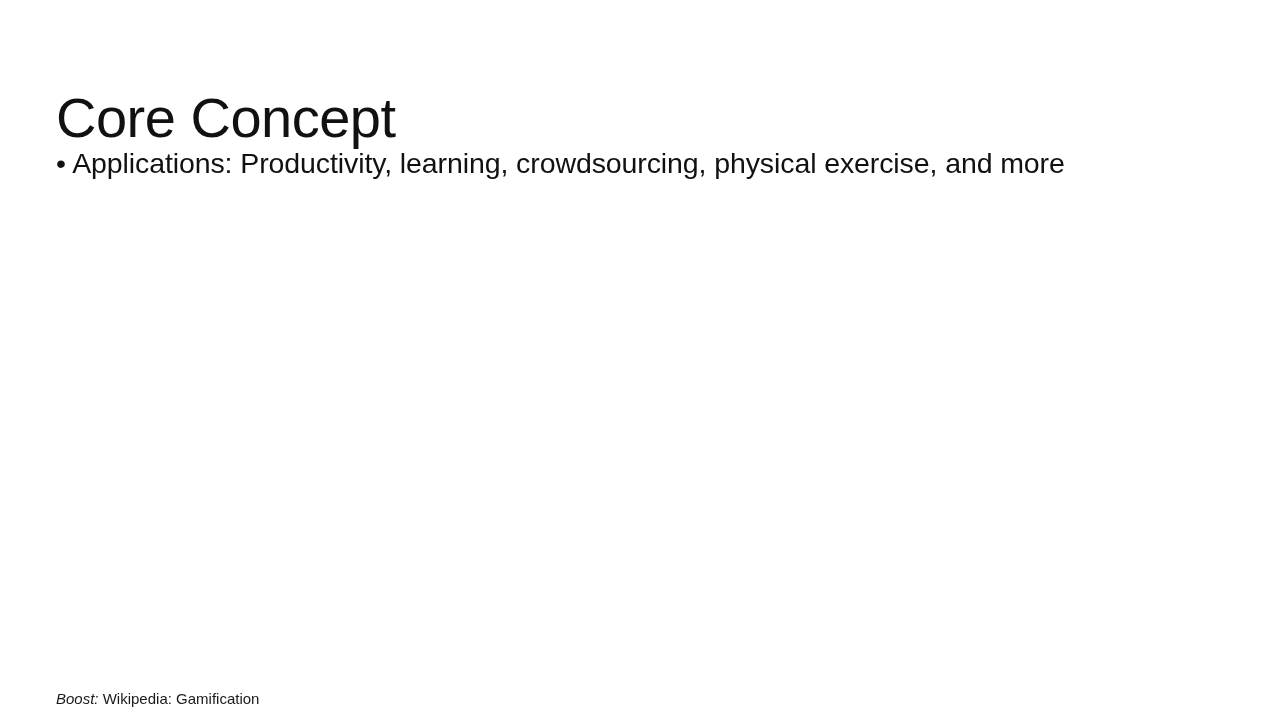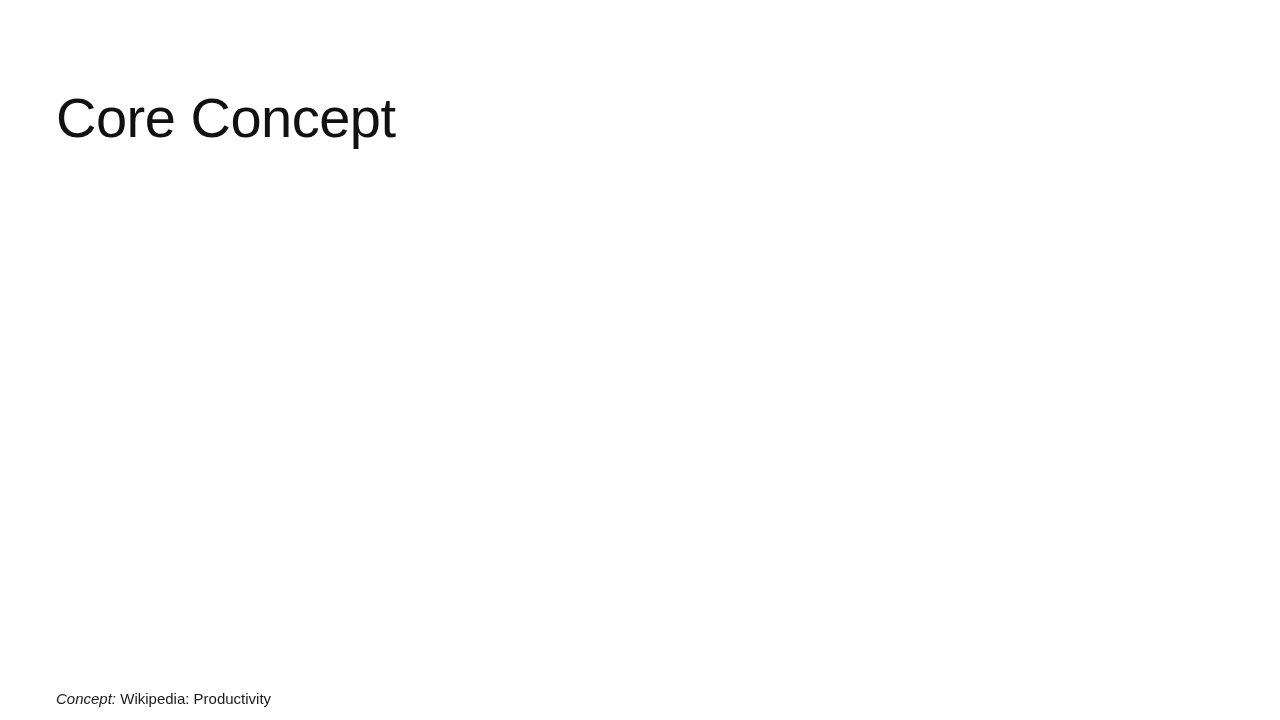--- a/index.html
+++ b/index.html
@@ -66,21 +66,25 @@
 <body>
 
 <div class="slide">
 
   <h1 class="slide-title">Core Concept</h1>
 
   <div class="bullet-list">
 
 
 
+    <p class="bullet-item">
+      <span class="dot">•</span>
+      <span>Applications: Productivity, learning, crowdsourcing, physical exercise, and more</span>
+    </p>
 
   </div>
 
   <div class="source-note">
-    <span class="source-label">Concept:</span>
-    <span class="source-text">Wikipedia: Productivity</span>
+    <span class="source-label">Boost:</span>
+    <span class="source-text">Wikipedia: Gamification</span>
   </div>
 
 </div>
 
 </body></html>

